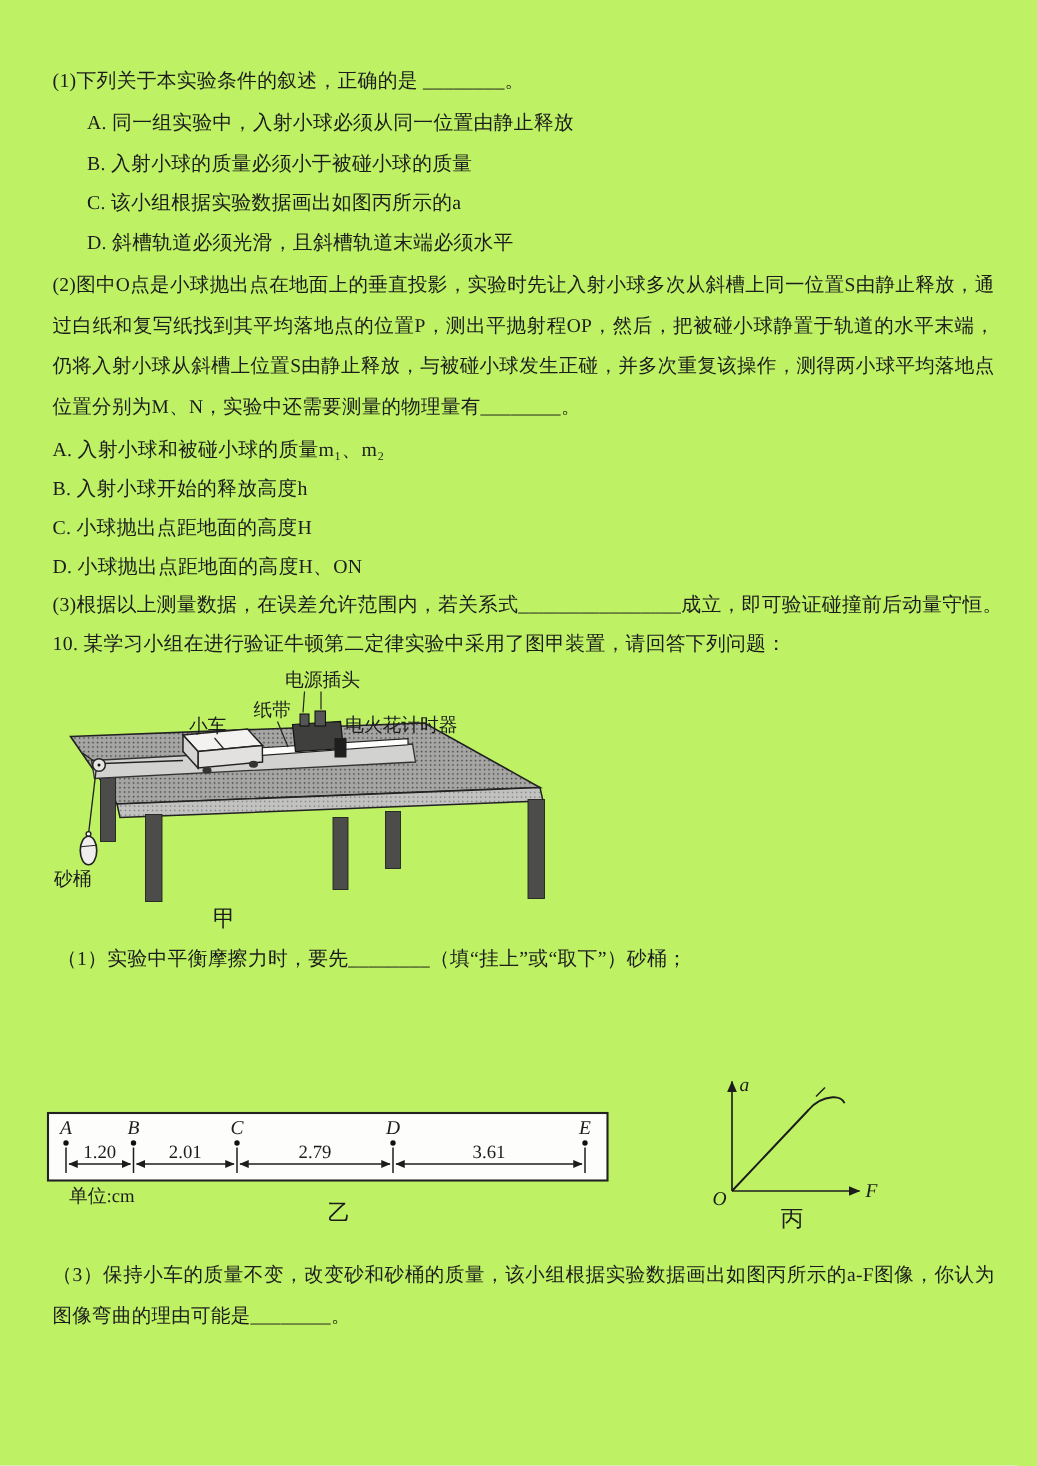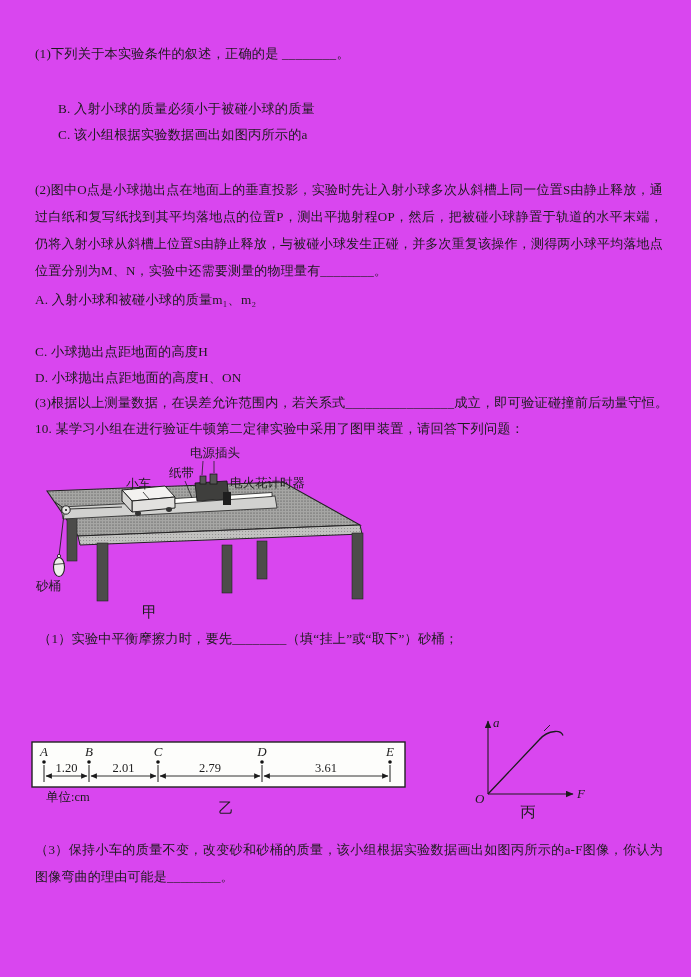--- a/index.html
+++ b/index.html
@@ -1,39 +1,42 @@
 <!DOCTYPE html>
 <html><head>
 <meta charset="utf-8">
 <style>
   html,body{margin:0;padding:0;background:#e9e9e7;}
   .sheet{
-    position:relative;width:691px;height:977px;background:#d946ef;
+    position:relative;width:691px;height:977px;background:#bef264;
     font-family:"Liberation Serif","DejaVu Serif",serif;color:#1c1c1c;
     overflow:hidden;margin:0 auto;
   }
   .ln{position:absolute;margin:0;font-size:13.2px;line-height:27px;white-space:nowrap;letter-spacing:.2px;}
   .para{position:absolute;margin:0;font-size:13px;line-height:27px;width:628px;text-align:justify;letter-spacing:.2px;}
   svg{position:absolute;}
   svg text{font-family:"Liberation Serif","DejaVu Serif",serif;fill:#1c1c1c;}
   .cap{font-size:15px;}
   .figlab{font-size:12.5px;}
   .itvar{font-style:italic;}
 </style>
 </head>
 <body>
 
 <div class="sheet">
 
   <p class="ln" style="top:40px;left:35px">(1)下列关于本实验条件的叙述，正确的是 ________。</p>
+  <p class="ln" style="top:68px;left:58px">A. 同一组实验中，入射小球必须从同一位置由静止释放</p>
   <p class="ln" style="top:95px;left:58px">B. 入射小球的质量必须小于被碰小球的质量</p>
   <p class="ln" style="top:121px;left:58px">C. 该小组根据实验数据画出如图丙所示的a</p>
+  <p class="ln" style="top:148px;left:58px">D. 斜槽轨道必须光滑，且斜槽轨道末端必须水平</p>
 
   <p class="para" style="top:176px;left:35px">(2)图中O点是小球抛出点在地面上的垂直投影，实验时先让入射小球多次从斜槽上同一位置S由静止释放，通过白纸和复写纸找到其平均落地点的位置P，测出平抛射程OP，然后，把被碰小球静置于轨道的水平末端，仍将入射小球从斜槽上位置S由静止释放，与被碰小球发生正碰，并多次重复该操作，测得两小球平均落地点位置分别为M、N，实验中还需要测量的物理量有________。</p>
   <p class="ln" style="top:286px;left:35px">A. 入射小球和被碰小球的质量m₁、m₂</p>
+  <p class="ln" style="top:312px;left:35px">B. 入射小球开始的释放高度h</p>
   <p class="ln" style="top:338px;left:35px">C. 小球抛出点距地面的高度H</p>
   <p class="ln" style="top:364px;left:35px">D. 小球抛出点距地面的高度H、ON</p>
 
   <p class="ln" style="top:389px;left:35px">(3)根据以上测量数据，在误差允许范围内，若关系式________________成立，即可验证碰撞前后动量守恒。</p>
 
   <p class="ln" style="top:415px;left:35px">10. 某学习小组在进行验证牛顿第二定律实验中采用了图甲装置，请回答下列问题：</p>
 
   <svg style="left:25px;top:437px" width="380" height="185" viewBox="0 0 380 185">
     <defs>
       <pattern id="stip" width="3" height="3" patternUnits="userSpaceOnUse">

